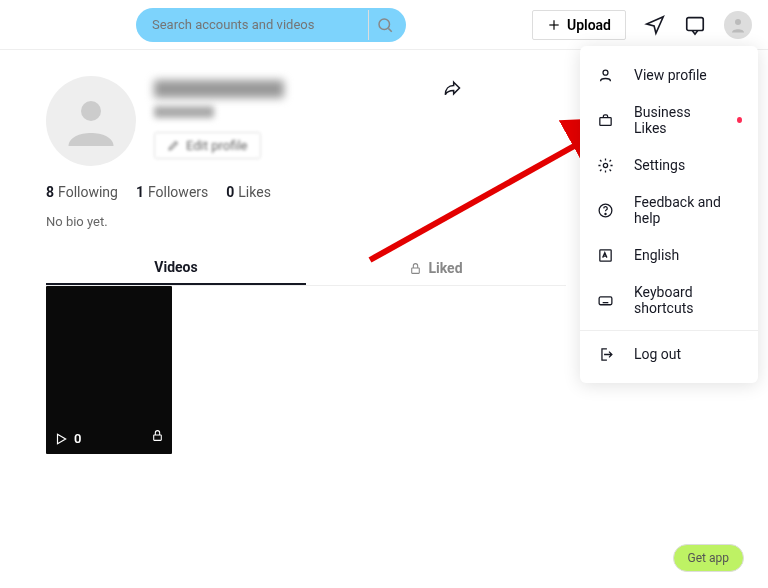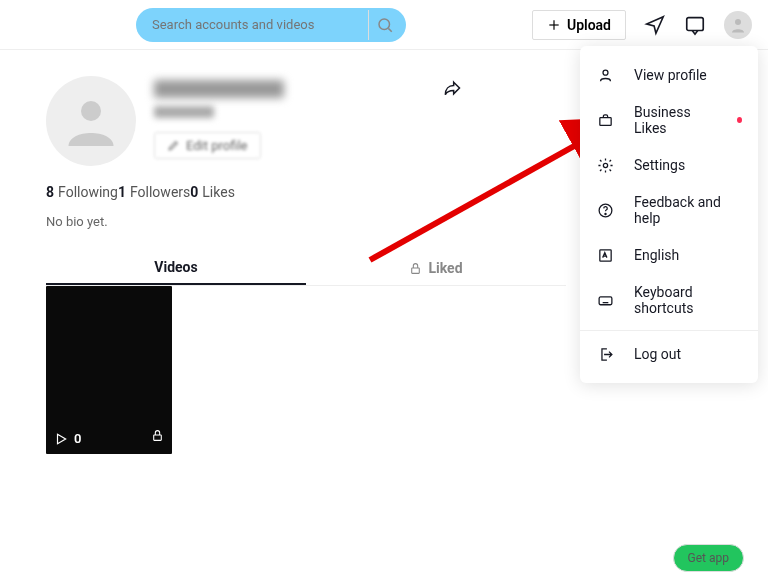--- a/index.html
+++ b/index.html
@@ -36,21 +36,21 @@
     .username-blur {
       width: 130px; height: 18px; background: #999; border-radius: 2px; filter: blur(4px); margin-bottom: 8px;
     }
     .displayname-blur {
       width: 60px; height: 12px; background: #aaa; border-radius: 2px; filter: blur(3px); margin-bottom: 14px;
     }
     .edit-btn {
       display: inline-flex; align-items: center; gap: 6px; border: 1px solid #ddd; border-radius: 3px; padding: 5px 12px; font-size: 13px; color: #666; filter: blur(1.5px);
     }
 
-    .stats { display: flex; margin-top: 18px; font-size: 14px; color: #555; }
+    .stats { display: flex; gap: 18px; margin-top: 18px; font-size: 14px; color: #555; }
     .stats strong { color: #161823; font-weight: 700; margin-right: 4px; }
     .bio { font-size: 13px; color: #666; margin-top: 14px; }
 
     .share-icon { position: absolute; left: 442px; top: 28px; cursor: pointer; }
 
     .tabs { display: flex; margin: 22px 0 0 46px; border-bottom: 1px solid #eee; width: 520px; }
     .tab {
       flex: 1; text-align: center; padding: 8px 0; font-size: 14px; font-weight: 700; color: #888; cursor: pointer; display:flex; align-items:center; justify-content:center; gap:6px;
     }
     .tab.active { color: #161823; border-bottom: 2px solid #161823; }
@@ -67,21 +67,21 @@
       box-shadow: 0 2px 18px rgba(0,0,0,0.12); padding: 10px 0; z-index: 50;
     }
     .menu-item {
       display: flex; align-items: center; gap: 20px; padding: 10px 16px; font-size: 14px; color: #161823; cursor: pointer; position: relative;
     }
     .menu-item .mi-icon { width: 18px; height: 18px; display:flex; align-items:center; justify-content:center; flex-shrink:0; }
     .menu-divider { height: 1px; background: #eee; margin: 4px 0; }
     .red-dot { width: 6px; height: 6px; border-radius: 50%; background: #fe2c55; margin-left: 4px; }
 
     .get-app {
-      position: absolute; bottom: 16px; right: 24px; border: 1px solid #ddd; border-radius: 16px; padding: 6px 14px; font-size: 12px; color: #555; cursor: pointer; background: #22c55e;
+      position: absolute; bottom: 16px; right: 24px; border: 1px solid #ddd; border-radius: 16px; padding: 6px 14px; font-size: 12px; color: #555; cursor: pointer; background: #bef264;
     }
 
     .arrow-overlay { position: absolute; top: 100px; left: 360px; pointer-events: none; z-index: 40; }
   </style>
 </head>
 <body>
 
 <div class="header">
   <div class="search-wrap">
     <input placeholder="Search accounts and videos" style="">

